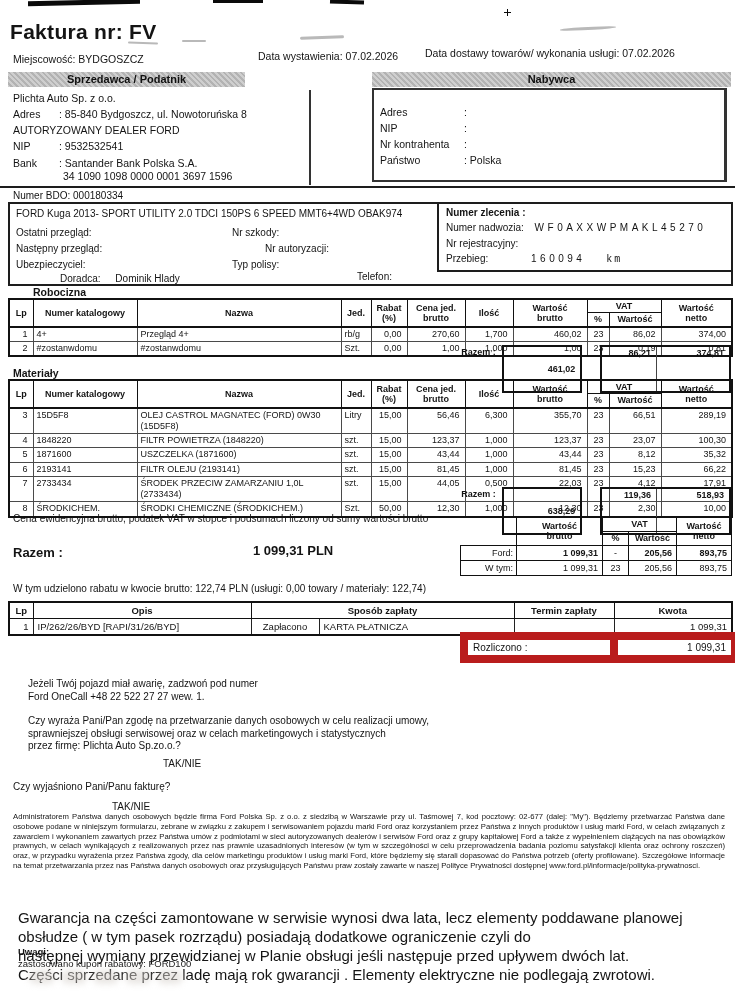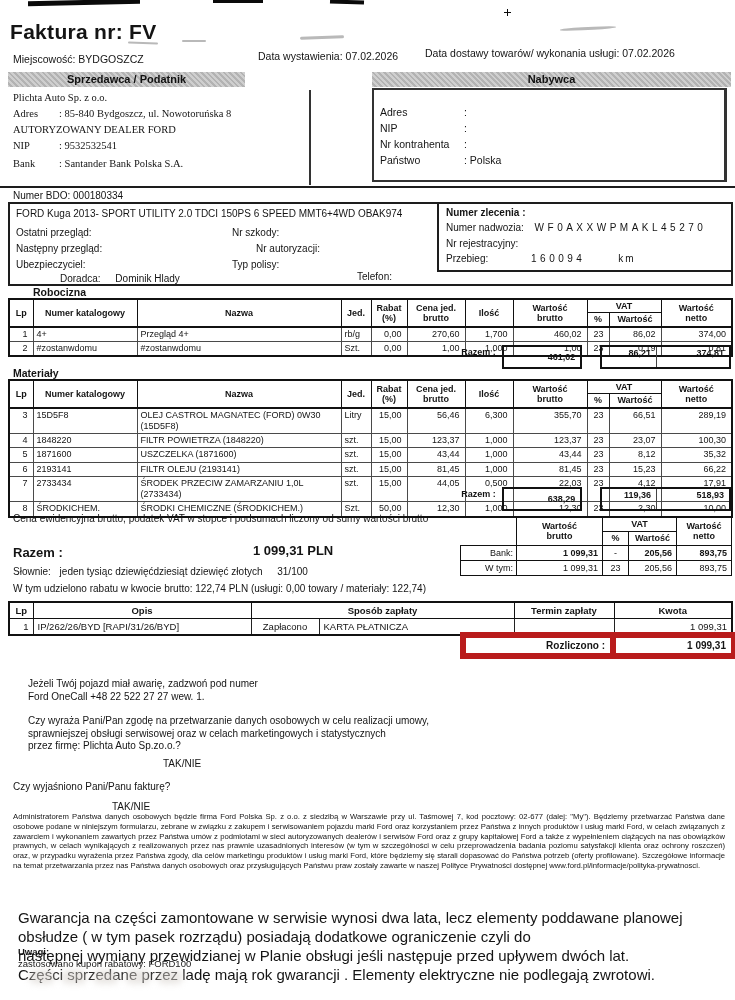--- a/index.html
+++ b/index.html
@@ -40,21 +40,21 @@
   .items{border-collapse:collapse;table-layout:fixed;width:723px;font-size:9px;border:2px solid #111;}
   .items th{border:1px solid #111;font-weight:bold;text-align:center;padding:1px 2px;line-height:1.15;}
   .items thead tr:first-child th{border-bottom-width:2px;}
   .items thead tr:last-child th{border-bottom:2px solid #111;}
   .items th[colspan]{border-bottom-width:1px !important;}
   .items td{border:1px solid #4a4a4a;padding:1px 3px;line-height:1.25;vertical-align:top;}
   .items td.r{padding-right:5px;}
 
   .totalsrow{position:absolute;display:flex;width:723px;font-size:9px;font-weight:bold;}
   .totalsrow .lbl{width:498px;text-align:right;padding:2px 6px 0 0;}
-  .totalsrow .boxg{width:68px;border:2px solid #111;text-align:right;padding:5px 5px;}
+  .totalsrow .boxg{width:68px;border:2px solid #111;text-align:right;padding:17px 5px;}
   .totalsrow .gap{width:18px;}
   .totalsrow .boxvn{display:flex;border:2px solid #111;}
   .totalsrow .boxvn div{text-align:right;padding:1px 5px;}
   .totalsrow .vatv{width:44px;}
   .totalsrow .netv{width:62px;border-left:1px solid #444;}
 
   .secname{font-size:10.5px;font-weight:bold;}
 
   
   .sumtab{border-collapse:collapse;table-layout:fixed;width:271px;font-size:9px;}
@@ -62,21 +62,21 @@
   .sumtab td{border:1.5px solid #111;padding:2px 4px;}
   .sumtab .noborder{border:none;background:transparent;}
   .sumtab td.lbl{text-align:right;padding-right:3px;}
 
   
   .paytab{border-collapse:collapse;table-layout:fixed;width:723px;font-size:9.5px;border:2px solid #111;}
   .paytab th{border:1px solid #111;font-weight:bold;text-align:center;padding:2px;}
   .paytab td{border:1px solid #222;padding:2px 4px;}
 
   .settletab{border-collapse:collapse;table-layout:fixed;width:271px;font-size:10px;}
-  .settletab td{border:6px solid #b91c1c;padding:2px 5px;font-weight:bold;text-align:right;}
+  .settletab td{border:8px solid #b91c1c;padding:2px 5px;font-weight:normal;}
 
   .foot{font-size:10px;line-height:12.5px;}
   .privacy{font-size:7.7px;line-height:9.8px;text-align:justify;}
   .warranty{font-size:15px;line-height:19px;}
   .small9{font-size:9.5px;line-height:12px;}
 </style>
 </head>
 <body>
 
 <div class="page">
@@ -101,35 +101,36 @@
     <span>07.02.2026</span>
   </div>
   <div class="abs meta" style="left:425px;top:47px;">
     <span>Data dostawy towarów/ wykonania usługi:</span>
     <span>07.02.2026</span>
   </div>
 
   <div class="secbar" style="left:372px;top:72px;width:359px;">Nabywca</div>
   <div class="secbar" style="left:8px;top:72px;width:237px;">Sprzedawca / Podatnik</div>
 
-  <div class="partybox" style="left:13px;top:90px;width:296px;height:95px;border-right:2px solid #333;font-family:Liberation Serif, serif;">
+  <div class="partybox" style="left:13px;top:90px;width:296px;height:95px;border-right:2px solid #333;">
     <div>Plichta Auto Sp. z o.o.</div>
     <div class="lrow">
       <span class="llabel">Adres</span>
       <span>: 85-840 Bydgoszcz, ul. Nowotoruńska 8</span>
     </div>
     <div>AUTORYZOWANY DEALER FORD</div>
     <div class="lrow">
       <span class="llabel">NIP</span>
       <span>: 9532532541</span>
     </div>
     <div class="lrow" style="line-height:13px;margin-top:3px;">
       <span class="llabel">Bank</span>
       <span>: Santander Bank Polska S.A.</span>
     </div>
+    <div style="padding-left:50px;line-height:13px;">34 1090 1098 0000 0001 3697 1596</div>
   </div>
 
   <div class="partybox" style="left:372px;top:88px;width:355px;height:94px;border:2px solid #333;border-right-width:3px;padding:14px 0 0 6px;box-sizing:border-box;">
     <div class="lrow">
       <span class="blabel">Adres</span>
       <span>:</span>
     </div>
     <div class="lrow">
       <span class="blabel">NIP</span>
       <span>:</span>
@@ -153,34 +154,34 @@
   <div class="vehiclebox">
     <div class="abs" style="left:6px;top:4px;width:420px;">FORD Kuga 2013- SPORT UTILITY 2.0 TDCI 150PS 6 SPEED MMT6+4WD OBAK974</div>
     <div class="abs" style="left:6px;top:23px;">Ostatni przegląd:</div>
     <div class="abs" style="left:6px;top:39px;">Następny przegląd:</div>
     <div class="abs" style="left:6px;top:55px;">Ubezpieczyciel:</div>
     <div class="abs" style="left:6px;top:69px;padding-left:44px;">
       <span>Doradca:</span>
       <span style="margin-left:12px;">Dominik Hlady</span>
     </div>
     <div class="abs" style="left:222px;top:23px;">Nr szkody:</div>
-    <div class="abs" style="left:222px;top:39px;padding-left:24px;">Nr autoryzacji:</div>
+    <div class="abs" style="left:231px;top:39px;padding-left:24px;">Nr autoryzacji:</div>
     <div class="abs" style="left:222px;top:55px;">Typ polisy:</div>
     <div class="abs" style="left:347px;top:67px;">Telefon:</div>
     <div class="vpanel">
       <div class="abs b" style="left:7px;top:3px;">Numer zlecenia :</div>
       <div class="abs" style="left:7px;top:18px;">
         <span>Numer nadwozia:</span>
         <span class="spaced" style="margin-left:8px;">WF0AXXWPMAKL45270</span>
       </div>
       <div class="abs" style="left:7px;top:34px;">Nr rejestracyjny:</div>
       <div class="abs" style="left:7px;top:49px;">
         <span>Przebieg:</span>
         <span class="spaced" style="margin-left:40px;">160094</span>
-        <span class="spaced2" style="margin-left:30px;">km</span>
+        <span class="spaced2" style="margin-left:18px;font-family:Liberation Mono, monospace;">km</span>
       </div>
     </div>
   </div>
 
   <div class="abs secname" style="left:13px;top:286px;padding-left:20px;">Robocizna</div>
   <table class="items abs" style="left:8px;top:298px;">
     <colgroup>
         <col style="width:24px">
         <col style="width:104px">
         <col style="width:204px">
@@ -410,43 +411,38 @@
         <th rowspan="2" class="pre">Wartość
 netto</th>
       </tr>
       <tr>
         <th>%</th>
         <th>Wartość</th>
       </tr>
     </thead>
     <tbody>
       <tr>
-        <td class="lbl">Bank:</td>
+        <td class="lbl">Ford:</td>
         <td class="r b">1 099,31</td>
         <td class="c">-</td>
         <td class="r b">205,56</td>
         <td class="r b">893,75</td>
       </tr>
       <tr>
         <td class="lbl">W tym:</td>
         <td class="r">1 099,31</td>
         <td class="c">23</td>
         <td class="r">205,56</td>
         <td class="r">893,75</td>
       </tr>
     </tbody>
   </table>
 
   <div class="abs b" style="left:13px;top:545px;font-size:13px;">Razem :</div>
   <div class="abs b" style="left:253px;top:543px;font-size:13px;">1 099,31 PLN</div>
-  <div class="abs" style="left:13px;top:566px;font-size:10px;">
-    <span>Słownie:</span>
-    <span style="margin-left:6px;">jeden tysiąc dziewięćdziesiąt dziewięć złotych</span>
-    <span style="margin-left:12px;">31/100</span>
-  </div>
   <div class="abs" style="left:13px;top:583px;font-size:10px;">W tym udzielono rabatu w kwocie brutto: 122,74 PLN  (usługi: 0,00   towary / materiały: 122,74)</div>
 
   <table class="paytab abs" style="left:8px;top:601px;">
     <colgroup>
         <col style="width:24px">
         <col style="width:218px">
         <col style="width:68px">
         <col style="width:195px">
         <col style="width:100px">
         <col style="width:118px">

